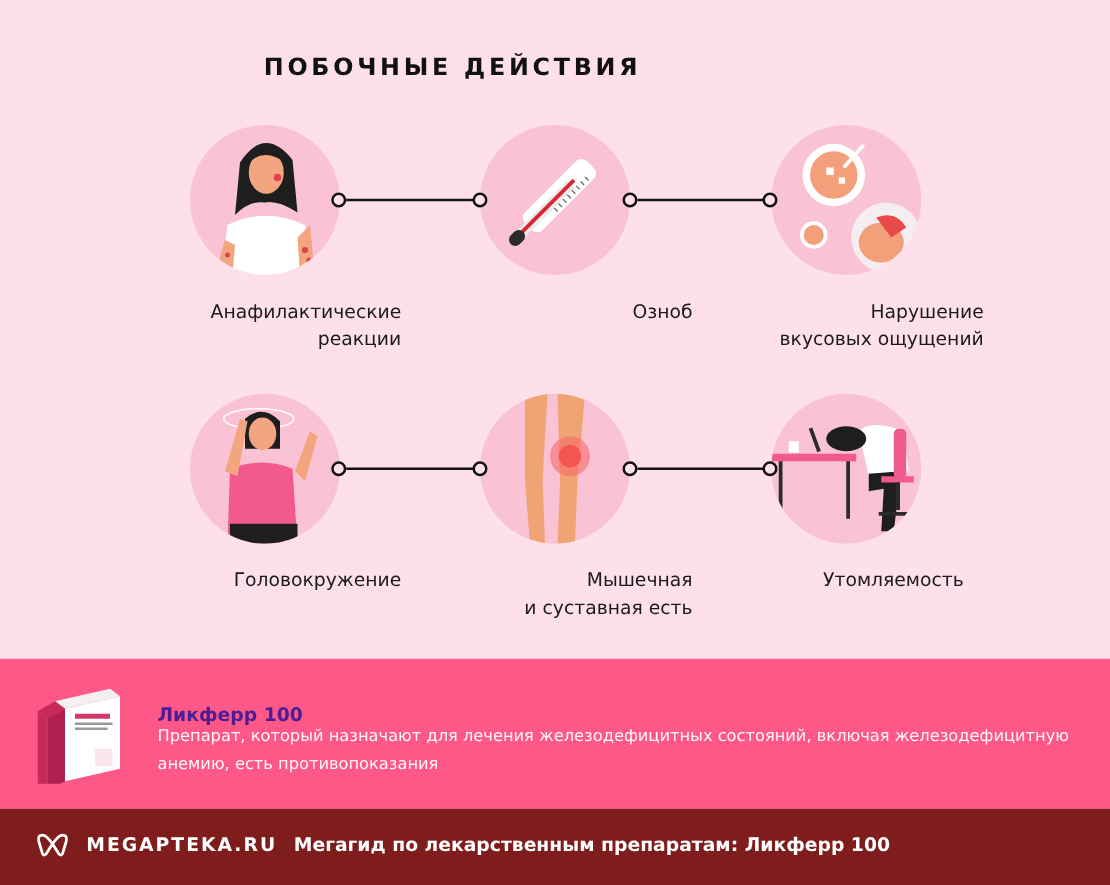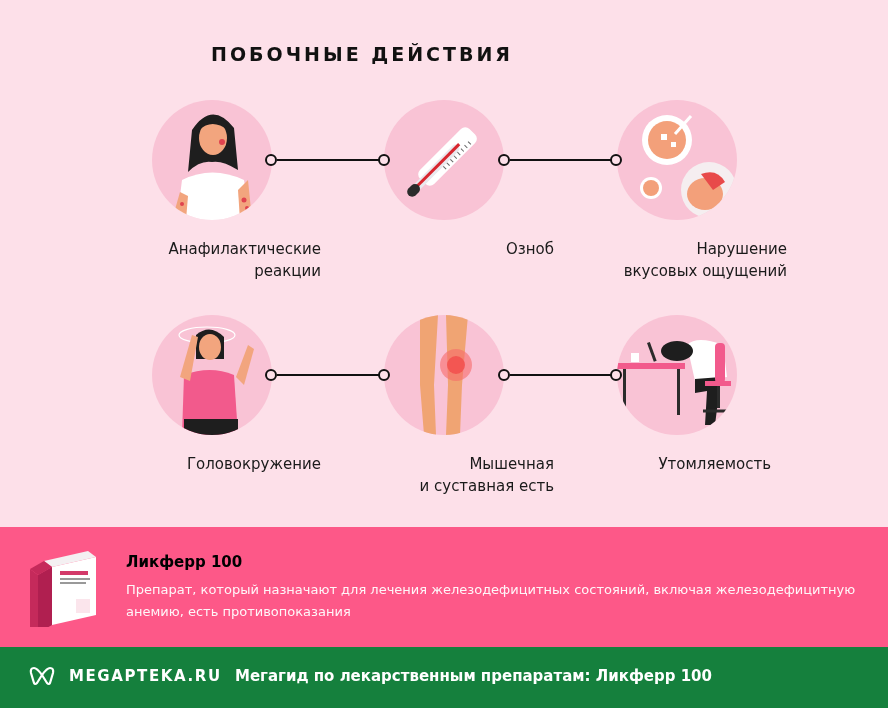--- a/index.html
+++ b/index.html
@@ -5,24 +5,24 @@
   * { box-sizing: border-box; margin: 0; padding: 0; }
   html, body { width: 888px; height: 708px; overflow: hidden; }
   body { background: #fde0e9; font-family: "DejaVu Sans", sans-serif; position: relative; color: #1a1a1a; }
   .title { position: absolute; top: 43px; left: 0; width: 724px; text-align: center; font-weight: bold; font-size: 19px; letter-spacing: 3px; color: #111; }
   .circle { position: absolute; width: 120px; height: 120px; border-radius: 50%; background: #f9c3d5; overflow: hidden; }
   .circle svg { width: 120px; height: 120px; display: block; }
   .connector { position: absolute; height: 2px; background: #111; }
   .dot { position: absolute; width: 12px; height: 12px; border-radius: 50%; border: 2px solid #111; background: #fde0e9; }
   .label { position: absolute; width: 220px; text-align: right; font-size: 15px; line-height: 22px; color: #1a1a1a; white-space: pre-line; }
   .info { position: absolute; left: 0; top: 527px; width: 888px; height: 120px; background: #fd5888; }
-  .info-title { position: absolute; left: 126px; top: 26px; color: #000000; font-weight: bold; font-size: 15px; }
+  .info-title { position: absolute; left: 126px; top: 36px; color: #4c1d95; font-weight: bold; font-size: 15px; }
   .info-desc { position: absolute; left: 126px; top: 52px; width: 740px; color: #fff; font-size: 13px; line-height: 22px; opacity: 0.95; }
   .box { position: absolute; left: 30px; top: 20px; width: 70px; height: 80px; }
-  .footer { position: absolute; left: 0; top: 647px; width: 888px; height: 61px; background: #15803d; }
+  .footer { position: absolute; left: 0; top: 647px; width: 888px; height: 61px; background: #7f1d1d; }
   .logo-icon { position: absolute; left: 29px; top: 18px; width: 26px; height: 22px; }
   .logo-text { position: absolute; left: 69px; top: 20px; color: #fff; font-weight: bold; font-size: 15px; letter-spacing: 1.6px; }
   .footer-text { position: absolute; left: 235px; top: 20px; color: #fff; font-weight: bold; font-size: 15px; }
 </style>
 </head>
 <body>
 
 <div class="title">ПОБОЧНЫЕ ДЕЙСТВИЯ</div>
 
 <div class="circle" style="left:152px;top:100px;">

